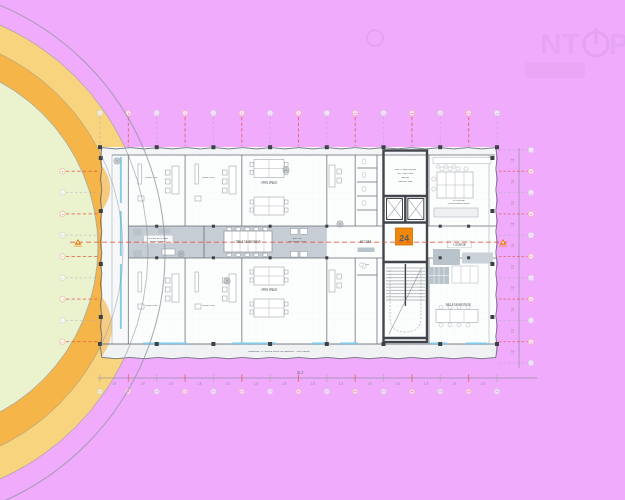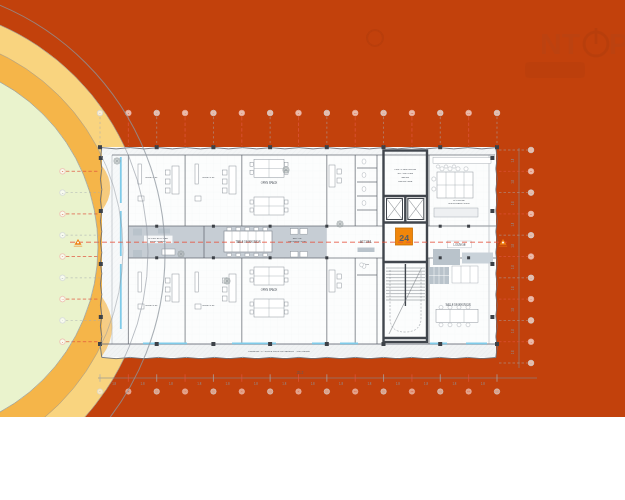--- a/index.html
+++ b/index.html
@@ -1,16 +1,16 @@
 <!DOCTYPE html>
 <html><head>
 <meta charset="utf-8">
 <style>
   html,body{margin:0;padding:0;background:#ffffff;}
-  #stage{position:relative;width:625px;height:417px;background:#c2410c;overflow:hidden;
+  #stage{position:relative;width:625px;height:500px;background:#f0abfc;overflow:hidden;
          font-family:"Liberation Sans",sans-serif;}
   svg{display:block}
   .t{font-family:"Liberation Sans",sans-serif;text-anchor:middle;fill:#565c64;}
   .wall{stroke:#6b717a;stroke-width:.9;fill:none}
   .wall-thin{stroke:#9aa1a8;stroke-width:.5;fill:none}
   .part{stroke:#5d636b;stroke-width:.7;fill:none}
   .core-wall{stroke:#41464d;stroke-width:2.4;fill:none}
   .furn{stroke:#8d949b;stroke-width:.5;fill:#ffffff}
   .furn-thin{stroke:#9aa1a8;stroke-width:.4;fill:#ffffff}
   .furn-gray{fill:#b9c3cb;stroke:none}

